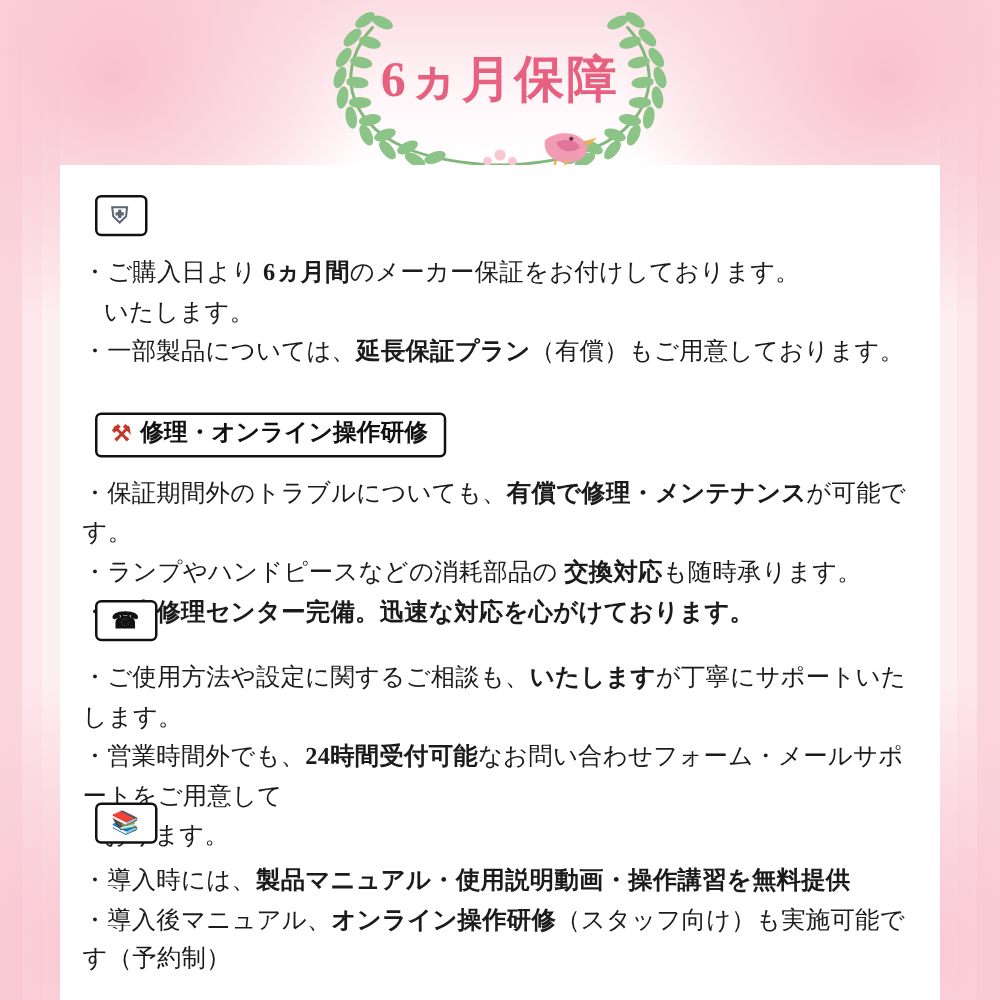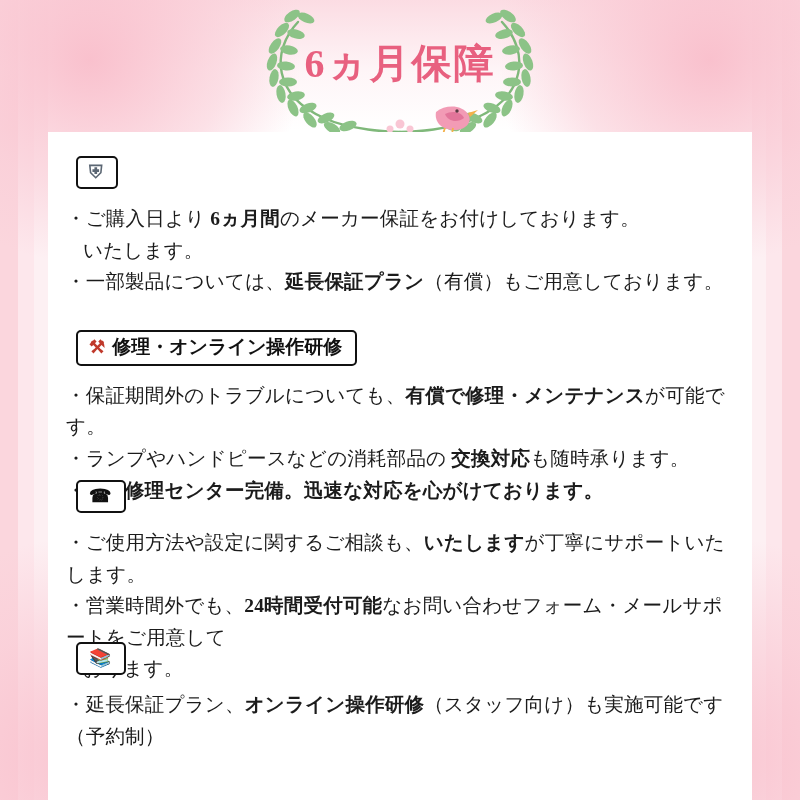--- a/index.html
+++ b/index.html
@@ -272,19 +272,22 @@
     </div>
 
     <div class="section" style="top:510px;">
       <div class="badge-wrap">
         <span class="badge">
           <span class="bicon books">📚</span>
         </span>
       </div>
       <div class="lines">
         <div class="line">
-          <span>・延長保証プラン、</span><span class="b">オンライン操作研修</span><span>（スタッフ向け）も実施可能です（予約制）</span>
+          <span>・導入時には、</span><span class="b">製品マニュアル・使用説明動画・操作講習を無料提供</span>
+        </div>
+        <div class="line">
+          <span>・導入後マニュアル、</span><span class="b">オンライン操作研修</span><span>（スタッフ向け）も実施可能です（予約制）</span>
         </div>
       </div>
     </div>
 
   </div>
 </div>
 
 </body></html>

